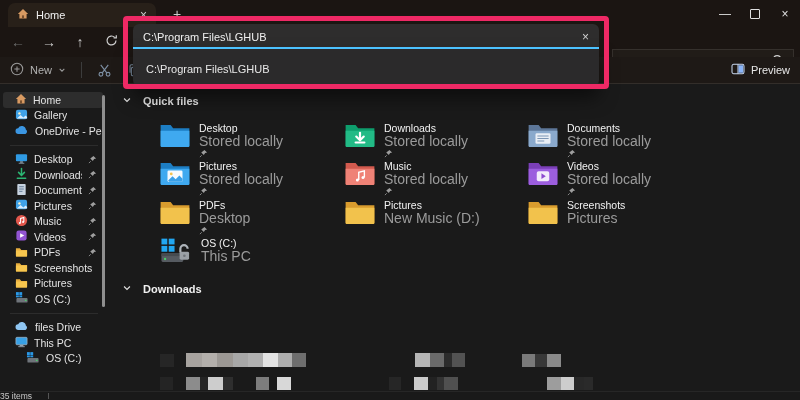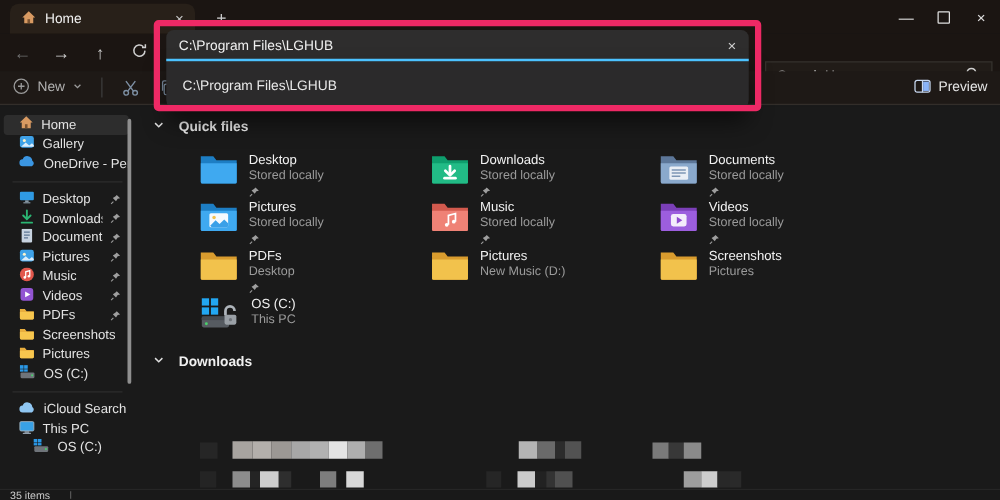--- a/index.html
+++ b/index.html
@@ -57,28 +57,28 @@
   .side-scroll{position:absolute;right:3px;top:10px;width:3px;height:212px;background:#8f8f8f;
                border-radius:2px;}
 
   
   .content{position:absolute;left:108px;top:85px;right:0;bottom:9px;background:#1a1a1a;}
   .sect-head{position:absolute;left:14px;display:flex;align-items:center;gap:11px;
              font-size:11px;font-weight:bold;color:#f0f0f0;}
   .qa-item{position:absolute;display:flex;gap:9px;width:176px;}
   .qa-icon{flex:0 0 auto;display:flex;}
   .qa-name{font-size:10.5px;color:#f2f2f2;line-height:12px;}
-  .qa-sub{font-size:10px;color:#9b9b9b;line-height:12px;margin-top:1px;}
+  .qa-sub{font-size:14px;color:#9b9b9b;line-height:12px;margin-top:1px;}
   .qa-pin{margin-top:2px;display:flex;}
   .fav-text{position:absolute;left:34px;top:221px;font-size:10.5px;color:#8b8b8b;}
   .blk{position:absolute;}
 
   
   .statusbar{position:absolute;left:0;right:0;bottom:0;height:9px;background:#191919;
-             border-top:1px solid #262626;display:flex;align-items:center;padding-left:8px;
+             border-top:1px solid #262626;display:flex;align-items:center;
              font-size:8.5px;color:#c9c9c9;box-sizing:border-box;gap:16px;}
   .status-div{width:1px;height:6px;background:#555;}
 
   
   .addr{position:absolute;left:133px;top:24px;width:466px;height:25px;background:#2e2d2d;
         border-radius:6px 6px 0 0;display:flex;align-items:center;padding:0 10px;
         box-sizing:border-box;z-index:5;}
   .addr input{flex:1;background:transparent;border:none;outline:none;color:#f0f0f0;
               font-size:11px;font-family:inherit;padding:0;}
   .addr-clear{color:#cfcfcf;font-size:12px;margin-left:6px;}
@@ -318,21 +318,21 @@
                 <rect x="4.6" y="4.8" width="3.1" height="2"></rect>
               </g>
             </svg></span>
           <span class="side-label">OS (C:)</span>
         </div>
         <div class="side-sep"></div>
         <div class="side-item">
           <span><svg width="14" height="10" viewBox="0 0 16 11">
               <path d="M4 10a3.2 3.2 0 0 1-.4-6.4A4.6 4.6 0 0 1 12.4 5 2.8 2.8 0 0 1 12 10z" fill="#8fc6f2"></path>
             </svg></span>
-          <span class="side-label">iCloud Search</span>
+          <span class="side-label">files Drive</span>
         </div>
         <div class="side-item">
           <span><svg width="13" height="13" viewBox="0 0 14 14">
               <rect x="1" y="2.5" width="12" height="8" rx="1" fill="#38a1e6" stroke="#9fb3c2" stroke-width="0.8"></rect>
               <rect x="5" y="10.8" width="4" height="1.3" fill="#97a5b2"></rect>
               <rect x="3.5" y="12.1" width="7" height="1" fill="#97a5b2"></rect>
             </svg></span>
           <span class="side-label">This PC</span>
         </div>
         <div class="side-item" style="padding-left: 23px;">

